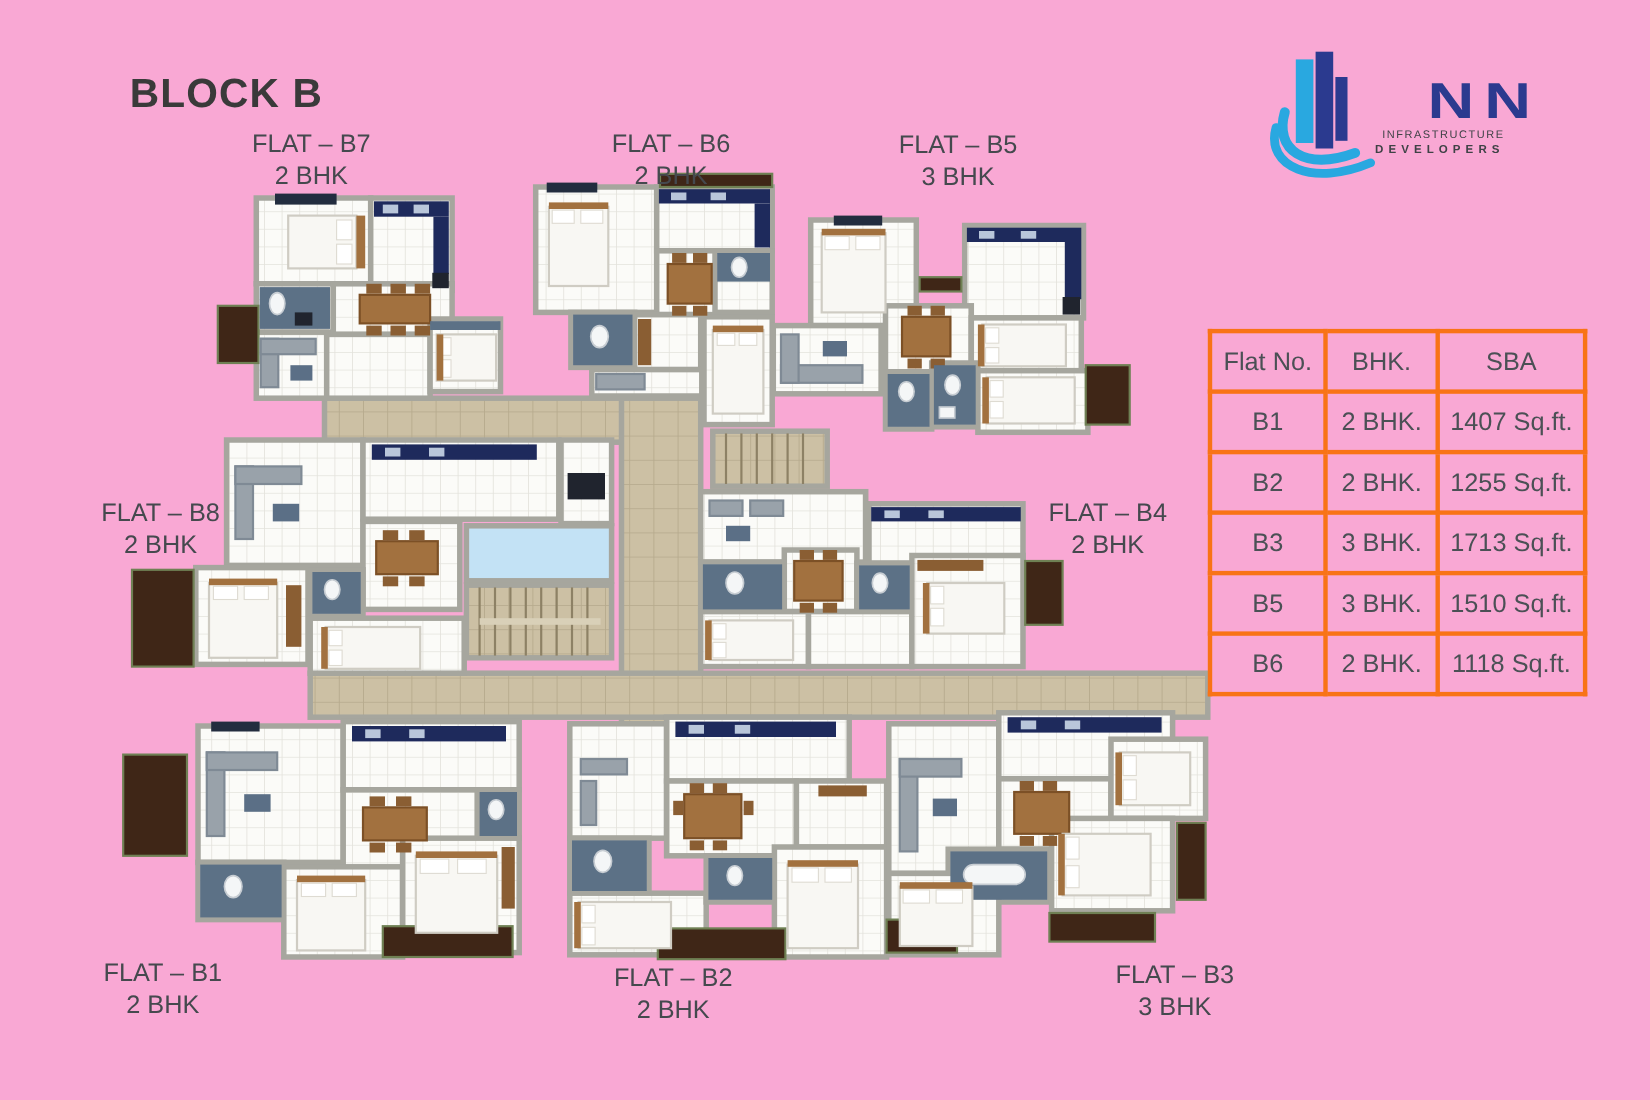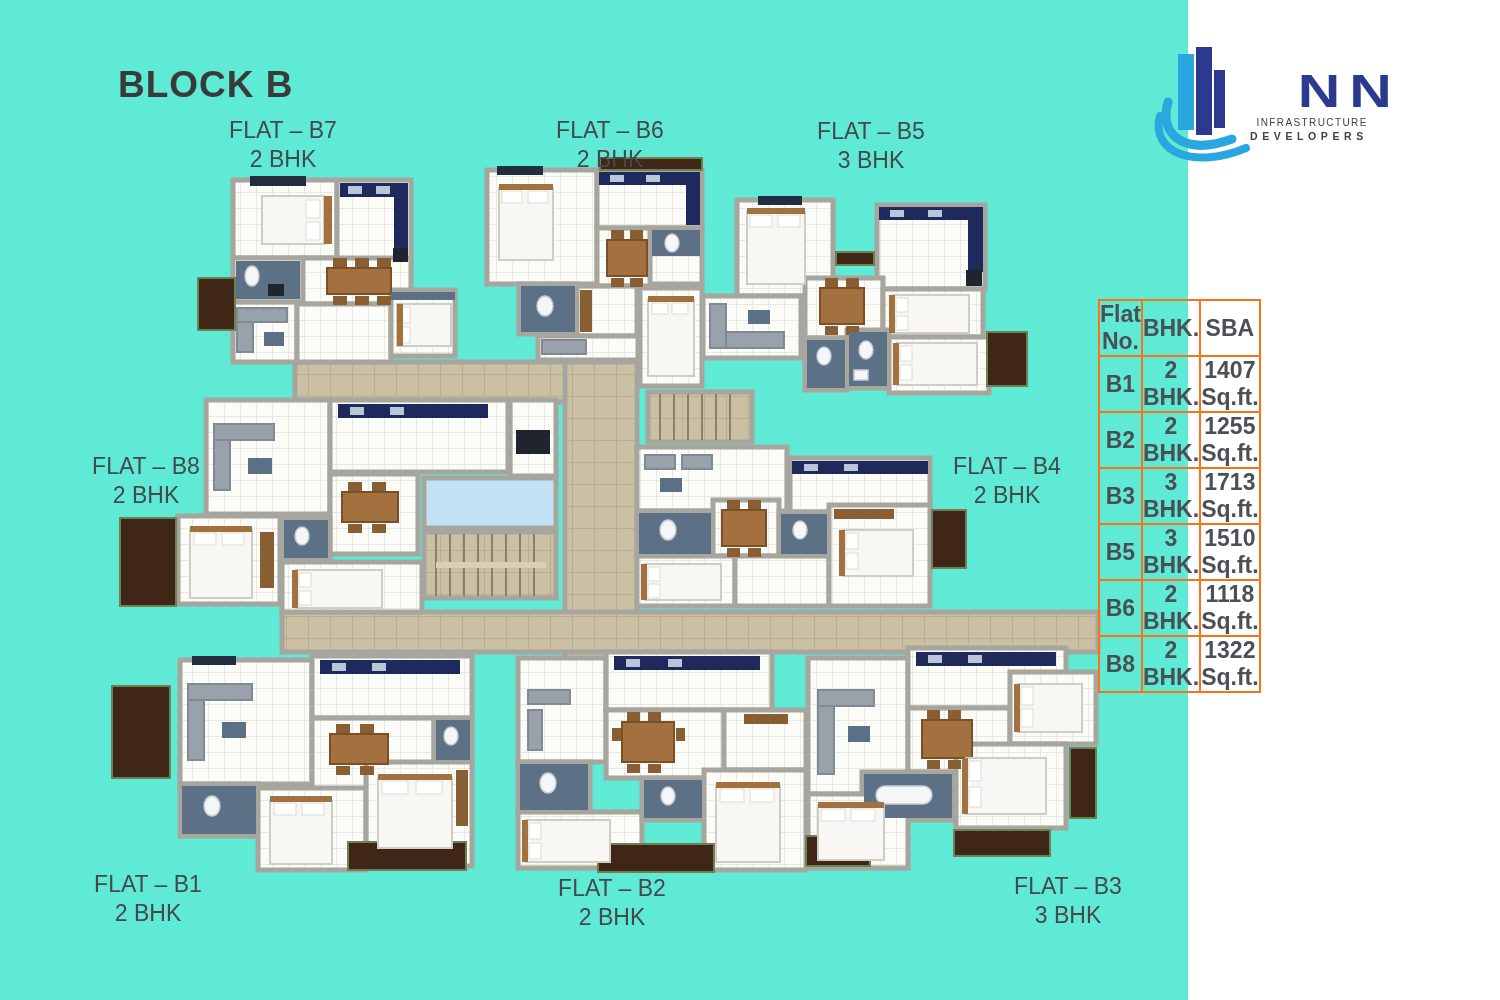--- a/index.html
+++ b/index.html
@@ -1,17 +1,17 @@
 <!DOCTYPE html>
 <html><head>
 <meta charset="utf-8">
 <style>
   html,body{margin:0;padding:0;}
   body{width:1500px;height:1000px;overflow:hidden;font-family:"Liberation Sans",sans-serif;}
-  .canvas{position:relative;width:1188px;height:1000px;background:#5eead4;}
+  .canvas{position:relative;width:1500px;height:1000px;background:#f9a8d4;}
   .page-title{position:absolute;left:118px;top:64px;font-size:37px;font-weight:800;
     letter-spacing:1px;color:#3a3a3a;}
   .flat-label{position:absolute;transform:translateX(-50%);text-align:center;
     font-size:23px;line-height:29px;color:#45494e;white-space:nowrap;}
   .plan-svg{position:absolute;left:0;top:0;}
   
   .room{fill:url(#tiles);stroke:#a6a69e;stroke-width:5;}
   .cor{fill:url(#cortile);stroke:#a6a69e;stroke-width:5;}
   .shaft{fill:#c3e2f5;stroke:#a6a69e;stroke-width:5;}
   .stairbox{fill:url(#cortile);stroke:#a6a69e;stroke-width:5;}
@@ -35,22 +35,22 @@
   
   .logo{position:absolute;left:1152px;top:42px;width:240px;height:130px;text-align:right;}
   .logo-icon{position:absolute;left:0;top:0;}
   .logo-text{position:absolute;left:98px;top:26px;color:#2b3a8f;}
   .logo-nn{font-size:46px;font-weight:800;letter-spacing:7px;line-height:46px;
     transform:scaleX(1.28);transform-origin:left center;}
   .logo-line1{font-size:10px;font-weight:400;letter-spacing:1.4px;color:#3f4246;margin-top:3px;}
   .logo-line2{font-size:10.5px;font-weight:700;letter-spacing:4.6px;color:#3f4246;margin-top:2px;}
   
   .spec-table{position:absolute;left:1098px;top:299px;border-collapse:collapse;}
-  .spec-table td,.spec-table th{border:2px solid #f97316;height:51px;text-align:center;
-    vertical-align:middle;font-size:23px;font-weight:700;color:#4b5055;padding:0;}
+  .spec-table td,.spec-table th{border:4px solid #f97316;height:51px;text-align:center;
+    vertical-align:middle;font-size:23px;font-weight:400;color:#4b5055;padding:0;}
   .col-flat{width:101px;}
   .col-bhk{width:98px;}
   .col-sba{width:130px;}
 </style>
 </head>
 <body>
 
 <div class="canvas">
 
   <svg class="plan-svg" width="1500" height="1000" viewBox="0 0 1500 1000">
@@ -473,21 +473,16 @@
     <tr>
       <td>B5</td>
       <td>3 BHK.</td>
       <td>1510 Sq.ft.</td>
     </tr>
     <tr>
       <td>B6</td>
       <td>2 BHK.</td>
       <td>1118 Sq.ft.</td>
     </tr>
-    <tr>
-      <td>B8</td>
-      <td>2 BHK.</td>
-      <td>1322 Sq.ft.</td>
-    </tr>
   </tbody>
     </table>
 
 </div>
 
 </body></html>

